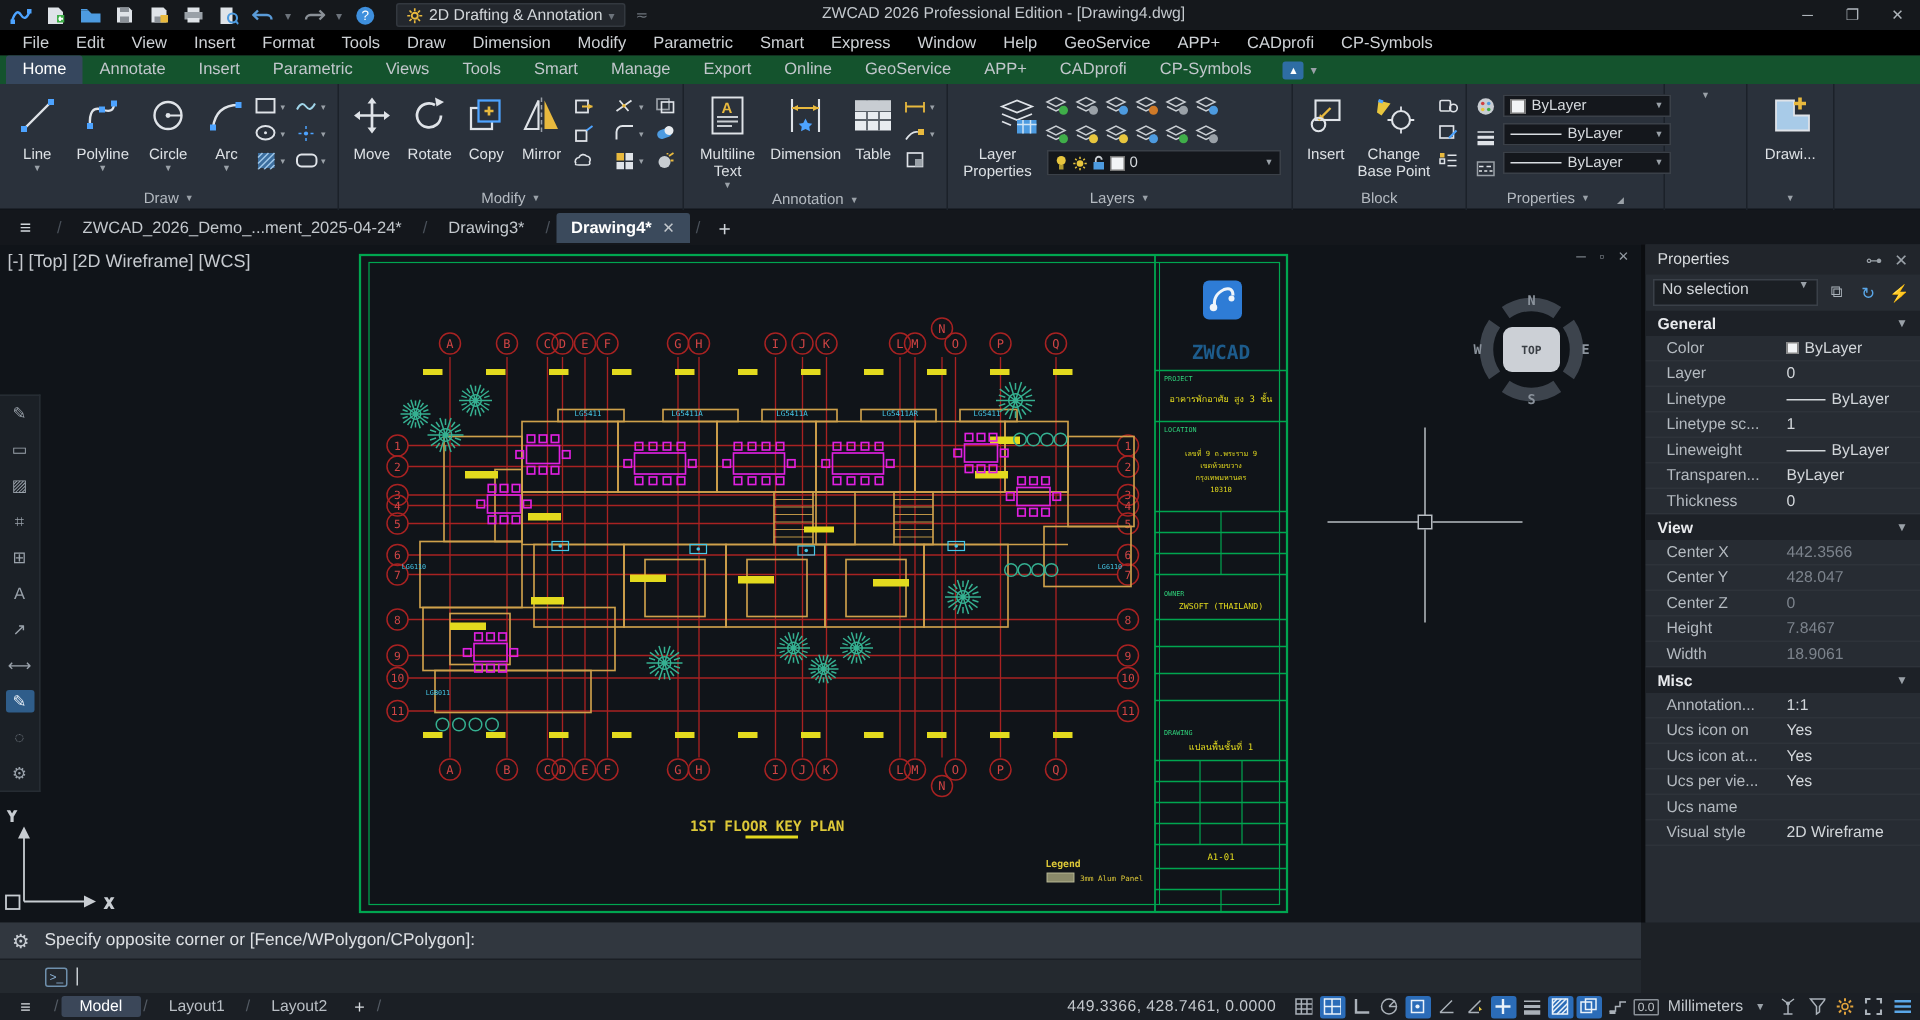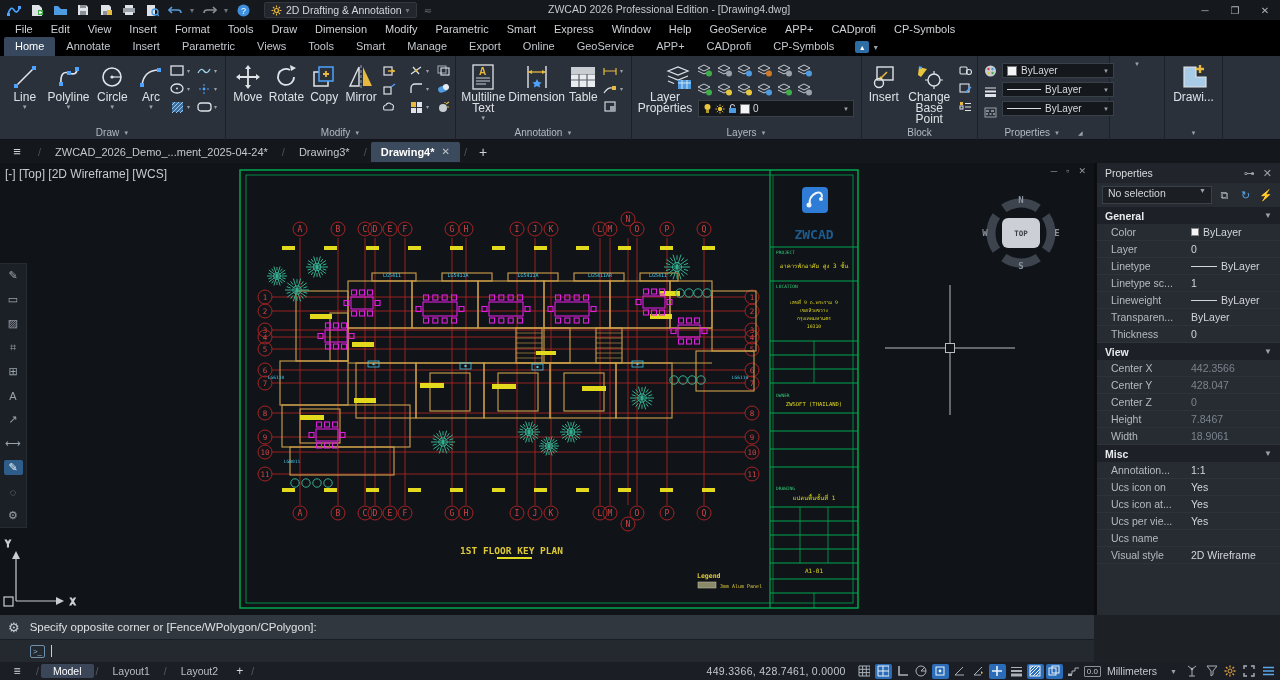--- a/index.html
+++ b/index.html
@@ -20,40 +20,40 @@
   .wincontrols { position:absolute; right:0; top:0; height:20px; display:flex; }
   .wincontrols div { width:30px; height:20px; display:flex; align-items:center; justify-content:center;
     color:#aeb4ba; font-size:10px; }
 
   
   .menubar { position:absolute; left:0; top:20px; width:1280px; height:17px; background:#000000;
     display:flex; align-items:center; padding-left:6px; }
   .menuitem { color:#ced2d6; font-size:11px; padding:0 9px; cursor:default; }
 
   
-  .ribbontabs { position:absolute; left:0; top:37px; width:1280px; height:19px; background:#000000;
+  .ribbontabs { position:absolute; left:0; top:37px; width:1280px; height:19px; background:#14532d;
     display:flex; align-items:flex-end; padding-left:4px; }
   .rtab { color:#c2c7cc; font-size:11px; padding:3px 11px 4px 11px; }
   .rtab.active { background:#36475e; color:#ffffff; border-radius:2px 2px 0 0; }
   .ribcollapse { margin-left:10px; display:flex; align-items:center; gap:3px; padding-bottom:3px; }
   .ribcollapse .box { width:14px; height:12px; background:#2e6da4; color:#fff; font-size:7px;
     display:flex; align-items:center; justify-content:center; border-radius:2px; }
   .ribcollapse .caret { color:#9aa1a8; font-size:7px; }
 
   
   .ribbon { position:absolute; left:0; top:56px; width:1280px; height:84px; background:#2a313b;
     display:flex; border-bottom:1px solid #10141a; }
   .rpanel { position:relative; height:84px; border-right:1px solid #1b2129; display:flex; flex-direction:column; }
   .rbody { flex:1; display:flex; align-items:flex-start; padding:4px 4px 0 4px; gap:2px; }
   .rlabel { height:15px; display:flex; align-items:center; justify-content:center; gap:4px;
     color:#b4bac1; font-size:10px; }
   .rlabel .caret { font-size:6px; color:#9aa1a8; }
   .rbig { width:52px; display:flex; flex-direction:column; align-items:center; padding-top:2px; }
   .rbig .bicon { height:30px; display:flex; align-items:center; justify-content:center; }
-  .rbig .blabel { color:#dde1e5; font-size:12px; line-height:11px; text-align:center; margin-top:0; }
+  .rbig .blabel { color:#dde1e5; font-size:10px; line-height:11px; text-align:center; margin-top:6px; }
   .rbig .caret { font-size:6px; color:#9aa1a8; margin-top:1px; }
   .rsmallcol { display:flex; flex-direction:column; gap:3px; padding-top:3px; }
   .rsmallrow { display:flex; align-items:center; gap:2px; }
   .sicon { width:16px; height:15px; display:flex; align-items:center; justify-content:center; }
   .scaret { font-size:6px; color:#9aa1a8; width:7px; }
   .layergrid { display:grid; grid-template-columns:repeat(6,19px); grid-auto-rows:17px; column-gap:1px; row-gap:2px; padding-top:2px; }
   .layercombo { grid-column:1 / span 6; height:17px; background:#14171c; border:1px solid #3a4048;
     display:flex; align-items:center; gap:3px; padding:0 4px; color:#d6dade; font-size:10px; }
   .combosm { height:15px; background:#14171c; border:1px solid #3a4048; display:flex; align-items:center;
     gap:4px; padding:0 4px; color:#d6dade; font-size:10px; width:112px; }
@@ -128,21 +128,21 @@
   .splus { color:#d6dade; padding:0 6px; font-size:12px; }
   .scoords { margin-left:auto; color:#c3c8cd; letter-spacing:0.3px; }
   .sicons { display:flex; align-items:center; gap:2px; margin-left:10px; padding-right:4px; }
   .stic { width:17px; height:15px; display:flex; align-items:center; justify-content:center;
     color:#aab1b9; border-radius:2px; }
   .stic svg { display:block; }
   .stic.active { background:#2b6cb8; color:#eaf2fa; }
   .stic.orange { color:#e2a33c; }
   .stic.blue { color:#5aa7e8; }
   .badge00 { border:1px solid #8a9097; color:#c3c8cd; font-size:8px; padding:0 2px; border-radius:1px; }
-  .units { display:flex; align-items:center; gap:13px; padding:0 4px; color:#c3c8cd; }
+  .units { display:flex; align-items:center; gap:8px; padding:0 4px; color:#c3c8cd; }
   .units .caret { font-size:7px; color:#9aa1a8; }
 </style>
 </head>
 <body>
 
 <div id="app">
 
   <div class="titlebar">
     <div class="qat">
       <span class="qicon">

